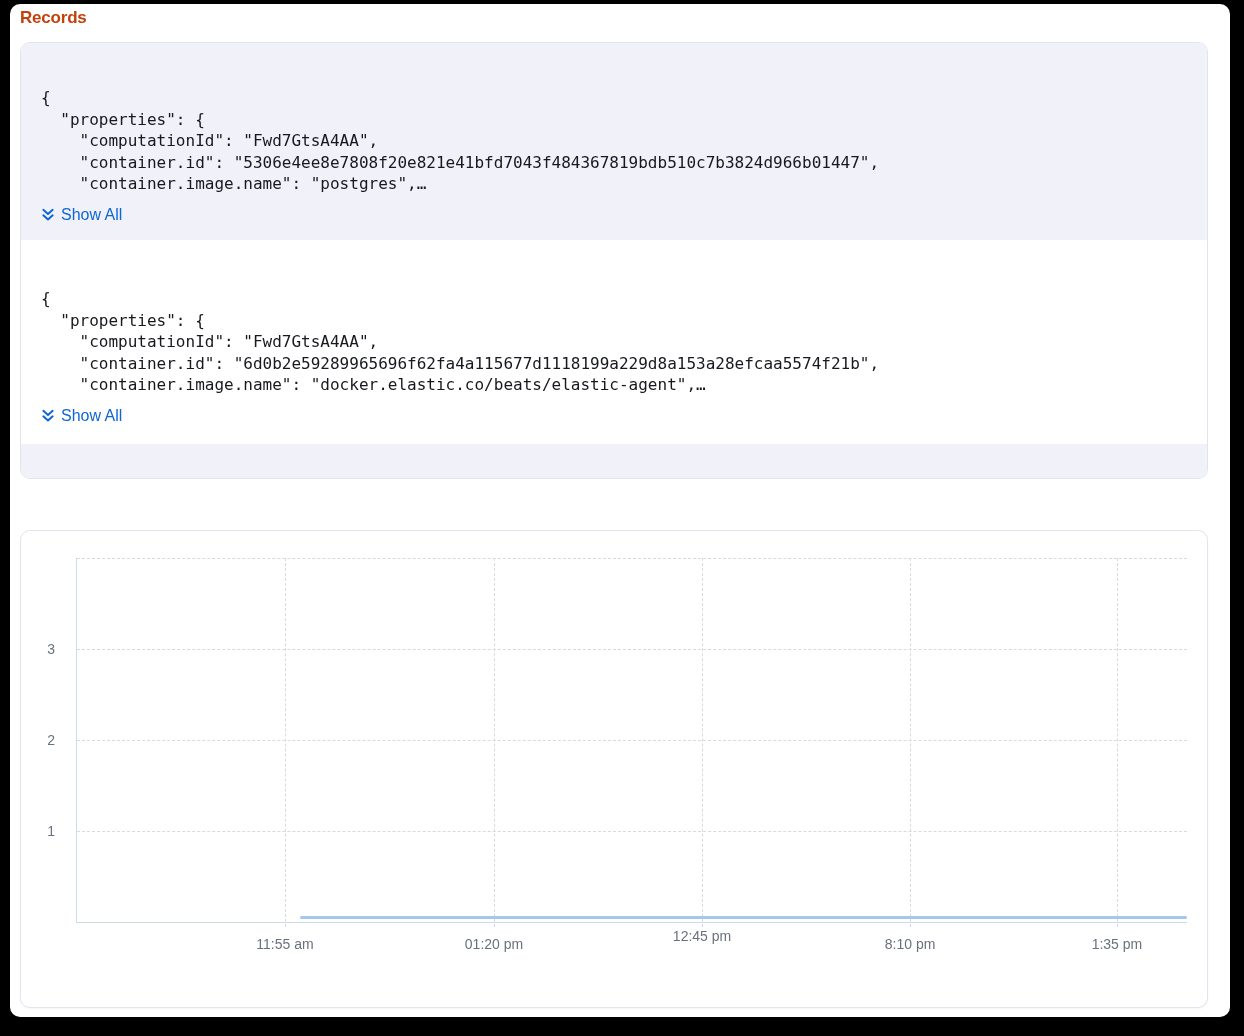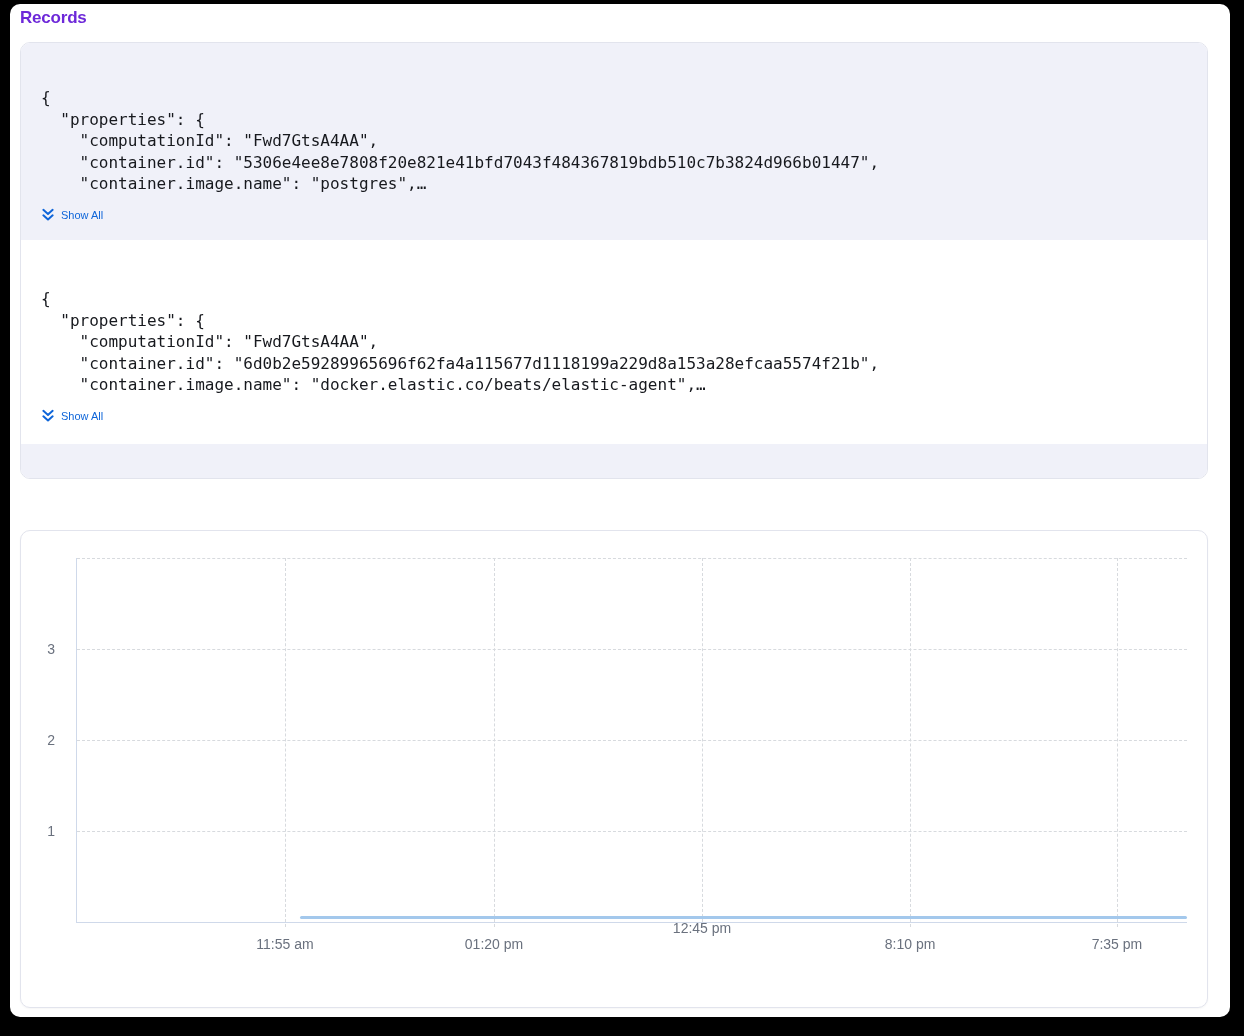--- a/index.html
+++ b/index.html
@@ -12,21 +12,21 @@
   }
   .window {
     position: absolute; left: 10px; top: 4px;
     width: 1220px; height: 1013px;
     background: #ffffff; border-radius: 10px;
     overflow: hidden;
   }
   .section-title {
     position: absolute; left: 10px;
     margin: 0; font-size: 17px; line-height: 24px;
-    font-weight: 700; color: #6d28d9; letter-spacing: -0.2px;
+    font-weight: 700; color: #c2410c; letter-spacing: -0.2px;
   }
   .records-title { top: 2px; }
   .chart-title { top: 506px; margin-top: 24px; }
 
   .records-card {
     position: absolute; left: 10px; top: 38px;
     width: 1188px; height: 437px;
     border: 1px solid #e2e4ed; border-radius: 10px;
     overflow: hidden; box-sizing: border-box;
     background: #ffffff;
@@ -40,21 +40,21 @@
     margin: 0;
     font-family: "DejaVu Sans Mono", monospace;
     font-size: 16px; line-height: 21.5px;
     color: #17191e; white-space: pre;
   }
   .show-all {
     display: inline-flex; align-items: center; gap: 6px;
     margin-top: 10px; padding: 0;
     background: none; border: none; cursor: pointer;
     color: #0e65d9; font-family: "Liberation Sans", sans-serif;
-    font-size: 11px; line-height: 20px; font-weight: 500;
+    font-size: 16px; line-height: 20px; font-weight: 500;
   }
   .show-all svg { display: block; }
 
   .chart-card {
     position: absolute; left: 10px; top: 526px;
     width: 1188px; height: 478px;
     border: 1px solid #e2e4ed; border-radius: 10px;
     box-sizing: border-box; background: #ffffff;
     box-shadow: 0 1px 2px rgba(0,0,0,0.04);
   }
@@ -130,22 +130,22 @@
         <div class="hgrid" style="top: 91px;"></div>
         <div class="hgrid" style="top: 0px;"></div>
         <div class="ylabel" style="top: 263px;">1</div>
         <div class="ylabel" style="top: 172px;">2</div>
         <div class="ylabel" style="top: 81px;">3</div>
         <div class="vgrid" style="left: 208.014px;"></div>
         <div class="xlabel" style="left: 208.014px; top: 376px;">11:55 am</div>
         <div class="vgrid" style="left: 417.027px;"></div>
         <div class="xlabel" style="left: 417.027px; top: 376px;">01:20 pm</div>
         <div class="vgrid" style="left: 625.041px;"></div>
-        <div class="xlabel" style="left: 625.041px; top: 360px;">12:45 pm</div>
+        <div class="xlabel" style="left: 625.041px; top: 368px;">12:45 pm</div>
         <div class="vgrid" style="left: 833.055px;"></div>
         <div class="xlabel" style="left: 833.055px; top: 376px;">8:10 pm</div>
         <div class="vgrid" style="left: 1039.96px;"></div>
-        <div class="xlabel" style="left: 1039.96px; top: 376px;">7:35 pm</div>
+        <div class="xlabel" style="left: 1039.96px; top: 376px;">1:35 pm</div>
         <div class="series-line" style="left: 223.11px; width: 886.89px; top: 357.95px; background: rgb(163, 200, 236);"></div>
       </div>
   </div>
 
 </div>
 
 </body></html>

